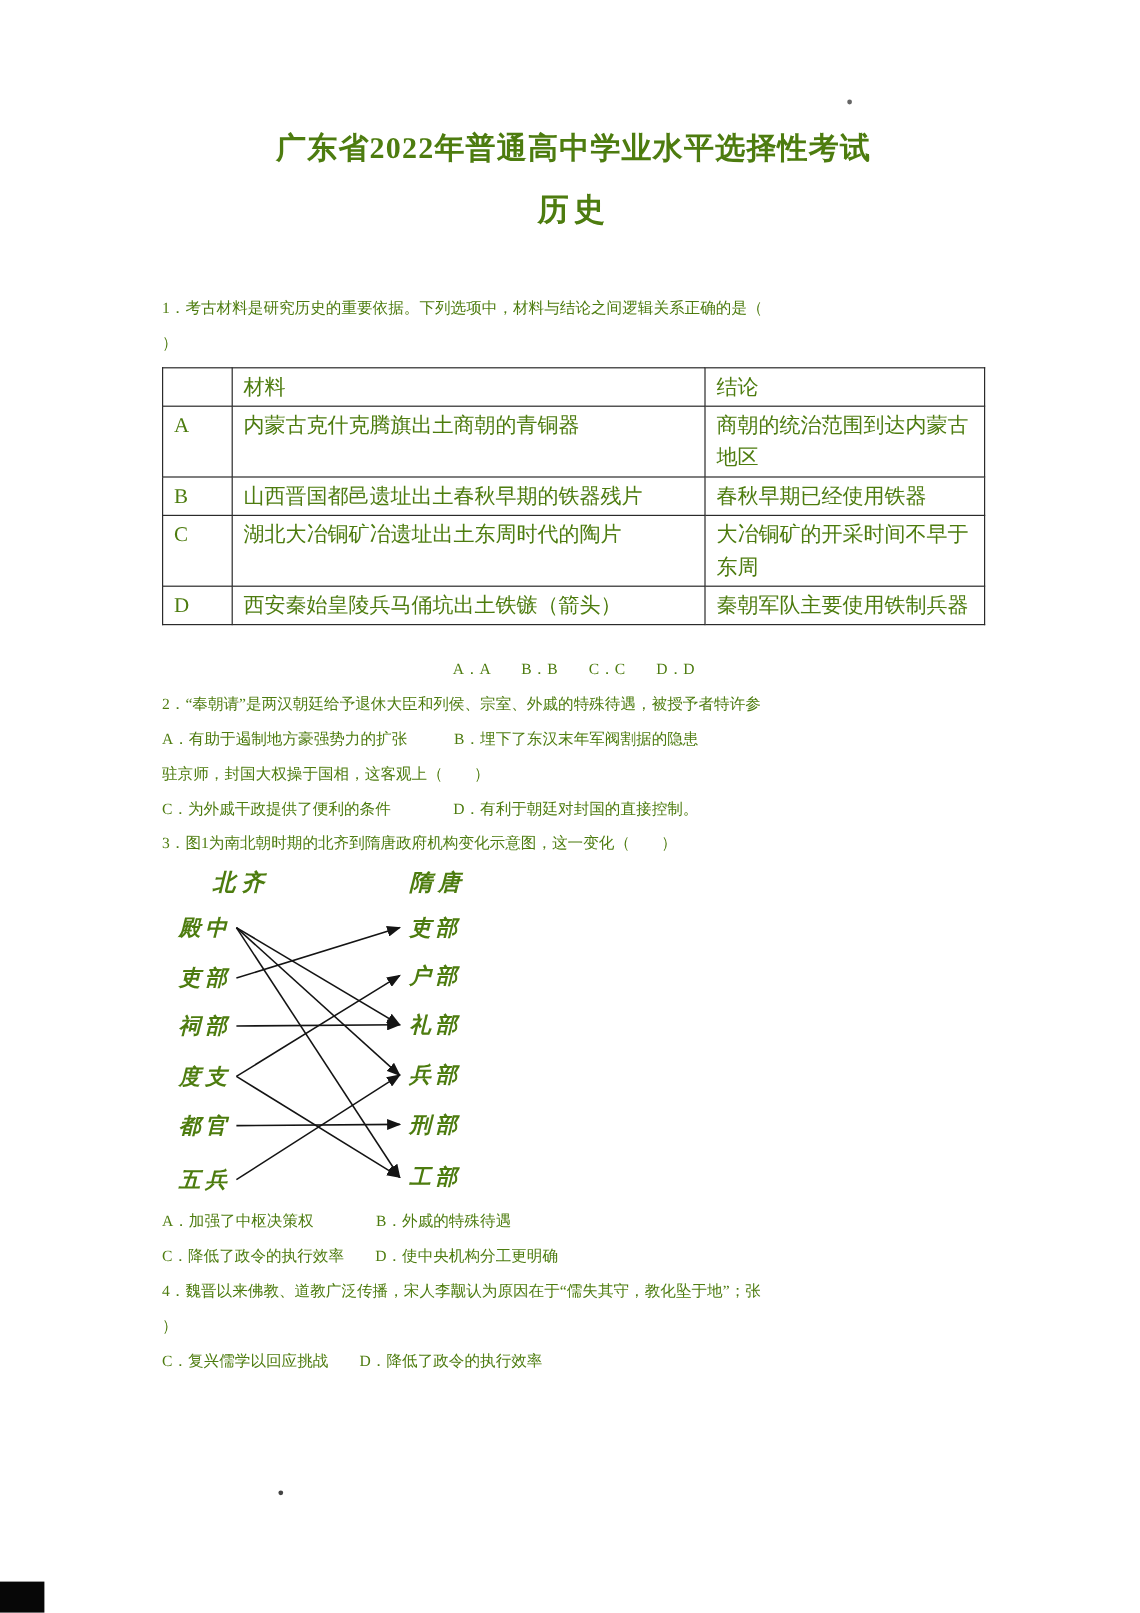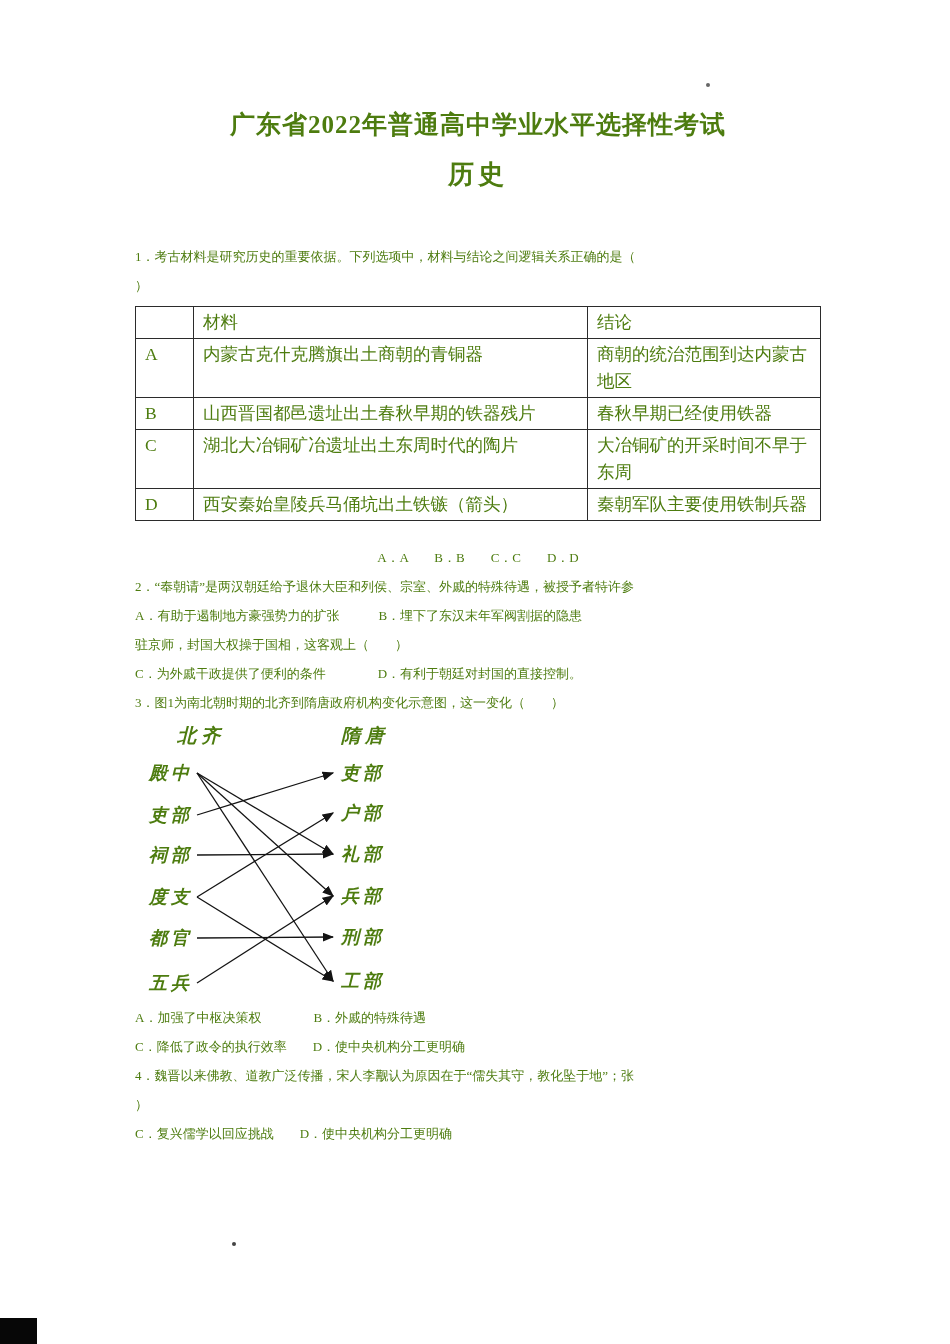--- a/index.html
+++ b/index.html
@@ -119,20 +119,20 @@
       <div class="dg-item" style="left:200px;top:163px;">兵部</div>
       <div class="dg-item" style="left:200px;top:204px;font-family:Liberation Serif, serif;">刑部</div>
       <div class="dg-item" style="left:200px;top:248px;">工部</div>
     </div>
 
     <div class="line">A．加强了中枢决策权　　　　B．外戚的特殊待遇</div>
     <div class="line">C．降低了政令的执行效率　　D．使中央机构分工更明确</div>
 
     <div class="line">4．魏晋以来佛教、道教广泛传播，宋人李觏认为原因在于“儒失其守，教化坠于地”；张</div>
     <div class="line">）</div>
-    <div class="line">C．复兴儒学以回应挑战　　D．使中央机构分工更明确</div>
+    <div class="line">C．复兴儒学以回应挑战　　D．降低了政令的执行效率</div>
 
   </div>
 
   <div class="corner-mark"></div>
   <div class="stray stray-top"></div>
   <div class="stray stray-bottom"></div>
 </div>
 
 </body></html>

